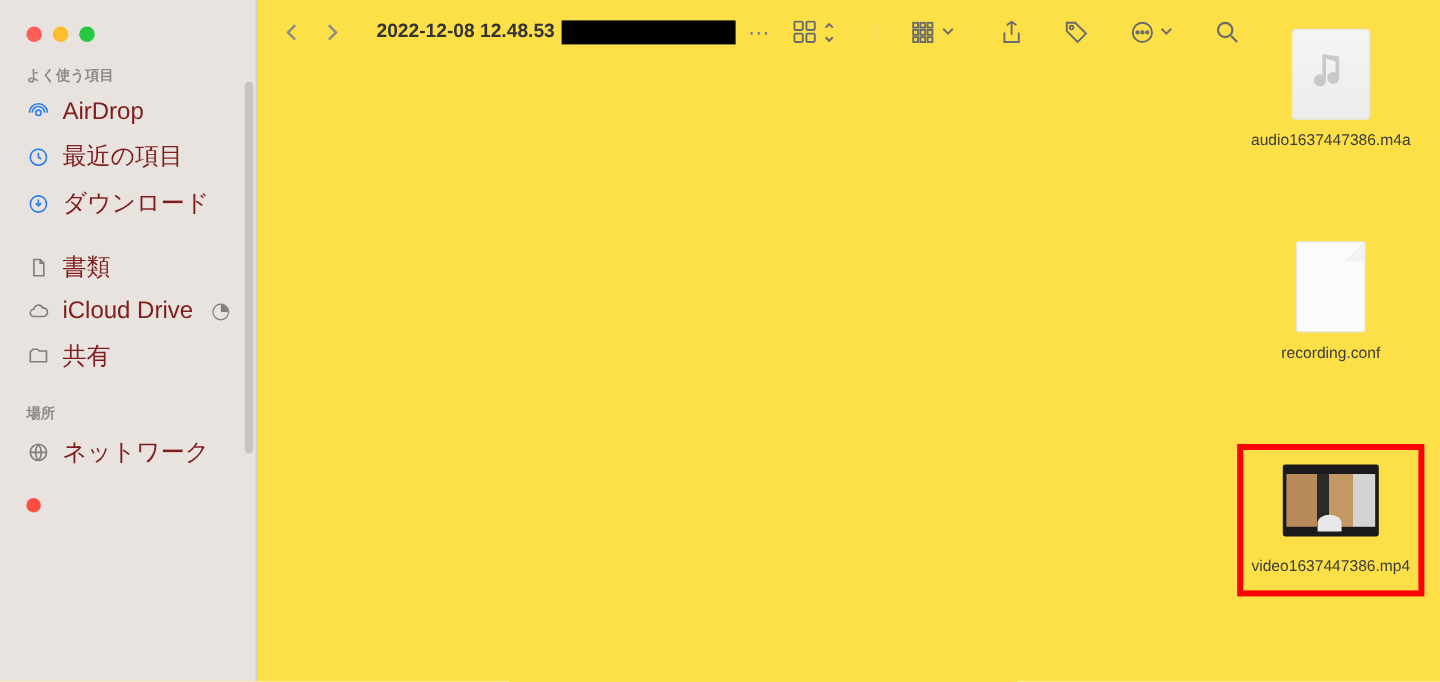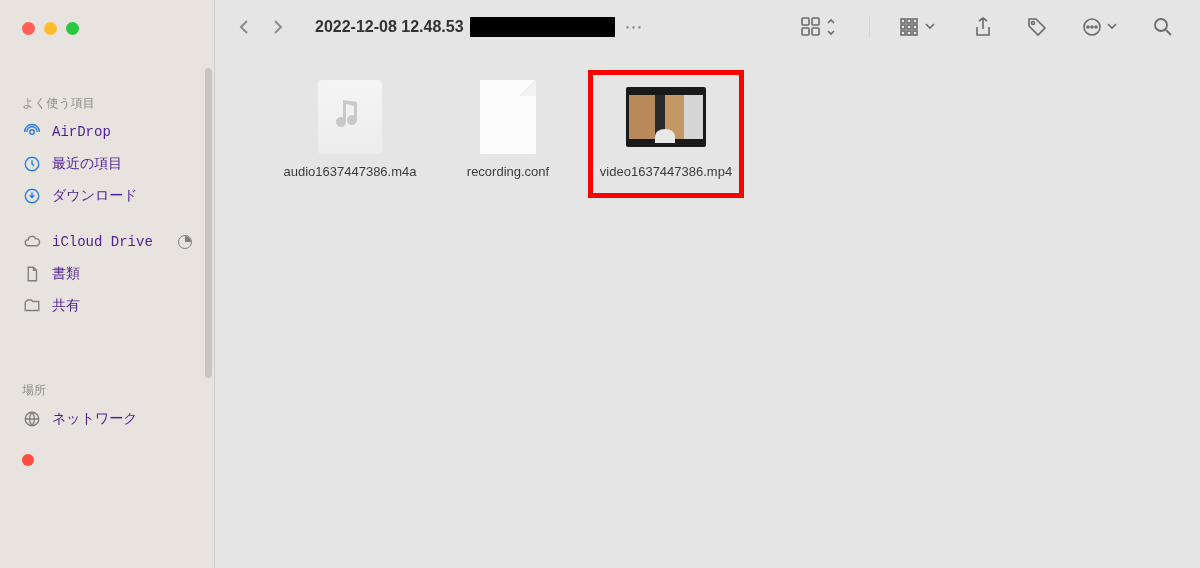--- a/index.html
+++ b/index.html
@@ -29,33 +29,31 @@
       height: 13px;
       border-radius: 50%;
     }
     .tl-close { background: #ff5f57; }
     .tl-min { background: #febc2e; }
     .tl-max { background: #28c840; }
     .sidebar-section { padding: 14px 0 0 0; }
     .sidebar-section-title {
       color: #8d8a86;
       font-size: 12px;
-      font-weight: 400;
+      font-weight: 700;
       padding: 6px 22px 4px;
-      margin-top: 40px;
     }
     .sidebar-item {
       display: flex;
       align-items: center;
       gap: 10px;
       padding: 6px 22px;
-      font-size: 14px;
-      color: #4c1d95;
+      font-size: 20px;
+      color: #7f1d1d;
       cursor: pointer;
-      font-family: Liberation Mono, monospace;
     }
     .sidebar-item .icon {
       width: 20px;
       height: 20px;
       display: flex;
       align-items: center;
       justify-content: center;
       color: #2b7de9;
     }
     .sidebar-item .icon.gray { color: #7f7f7f; }
@@ -85,22 +83,21 @@
       right: 2px;
       top: 68px;
       width: 7px;
       height: 310px;
       background: #c9c4bf;
       border-radius: 4px;
     }
     .main {
       flex: 1;
       display: flex;
-      flex-direction: column;
-      background: #e5e5e5;
+      background: #fde047;
     }
     .toolbar {
       height: 55px;
       display: flex;
       align-items: center;
       padding: 0 24px;
       gap: 8px;
       border-bottom: 1px solid transparent;
     }
     .nav-arrows {
@@ -284,34 +281,34 @@
           </svg>
       </span>
       <span>ダウンロード</span>
     </div>
   </div>
 
   <div class="sidebar-section">
     <div class="sidebar-item">
       <span class="icon gray">
         <svg width="18" height="18" viewBox="0 0 24 24" fill="none" stroke="currentColor" stroke-width="1.8">
+            <path d="M7 3h7l4 4v14H7z"></path>
+            <path d="M14 3v4h4"></path>
+          </svg>
+      </span>
+      <span>書類</span>
+    </div>
+    <div class="sidebar-item">
+      <span class="icon gray">
+        <svg width="18" height="18" viewBox="0 0 24 24" fill="none" stroke="currentColor" stroke-width="1.8">
             <path d="M7 17a4 4 0 0 1 0-8 5 5 0 0 1 9.6-1.5A4 4 0 1 1 18 17H7z"></path>
           </svg>
       </span>
       <span>iCloud Drive</span>
       <span class="pie"></span>
-    </div>
-    <div class="sidebar-item">
-      <span class="icon gray">
-        <svg width="18" height="18" viewBox="0 0 24 24" fill="none" stroke="currentColor" stroke-width="1.8">
-            <path d="M7 3h7l4 4v14H7z"></path>
-            <path d="M14 3v4h4"></path>
-          </svg>
-      </span>
-      <span>書類</span>
     </div>
     <div class="sidebar-item">
       <span class="icon gray">
         <svg width="18" height="18" viewBox="0 0 24 24" fill="none" stroke="currentColor" stroke-width="1.8">
             <path d="M3 7l3-3h5l2 2h8v12H3z"></path>
           </svg>
       </span>
       <span>共有</span>
     </div>
   </div>

